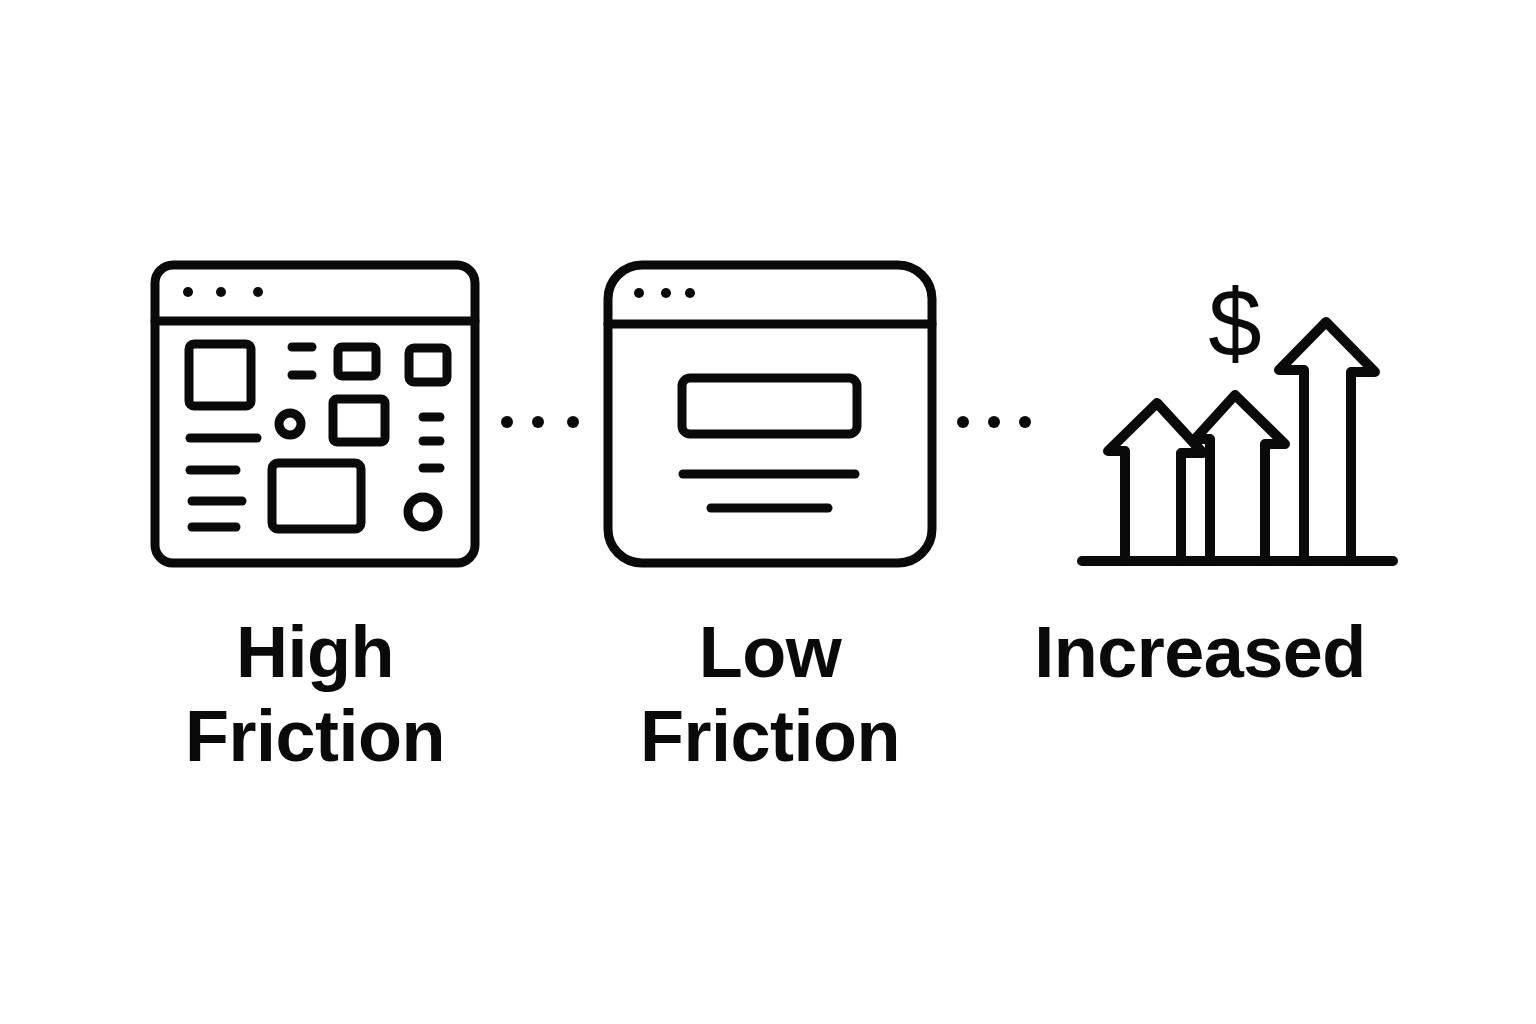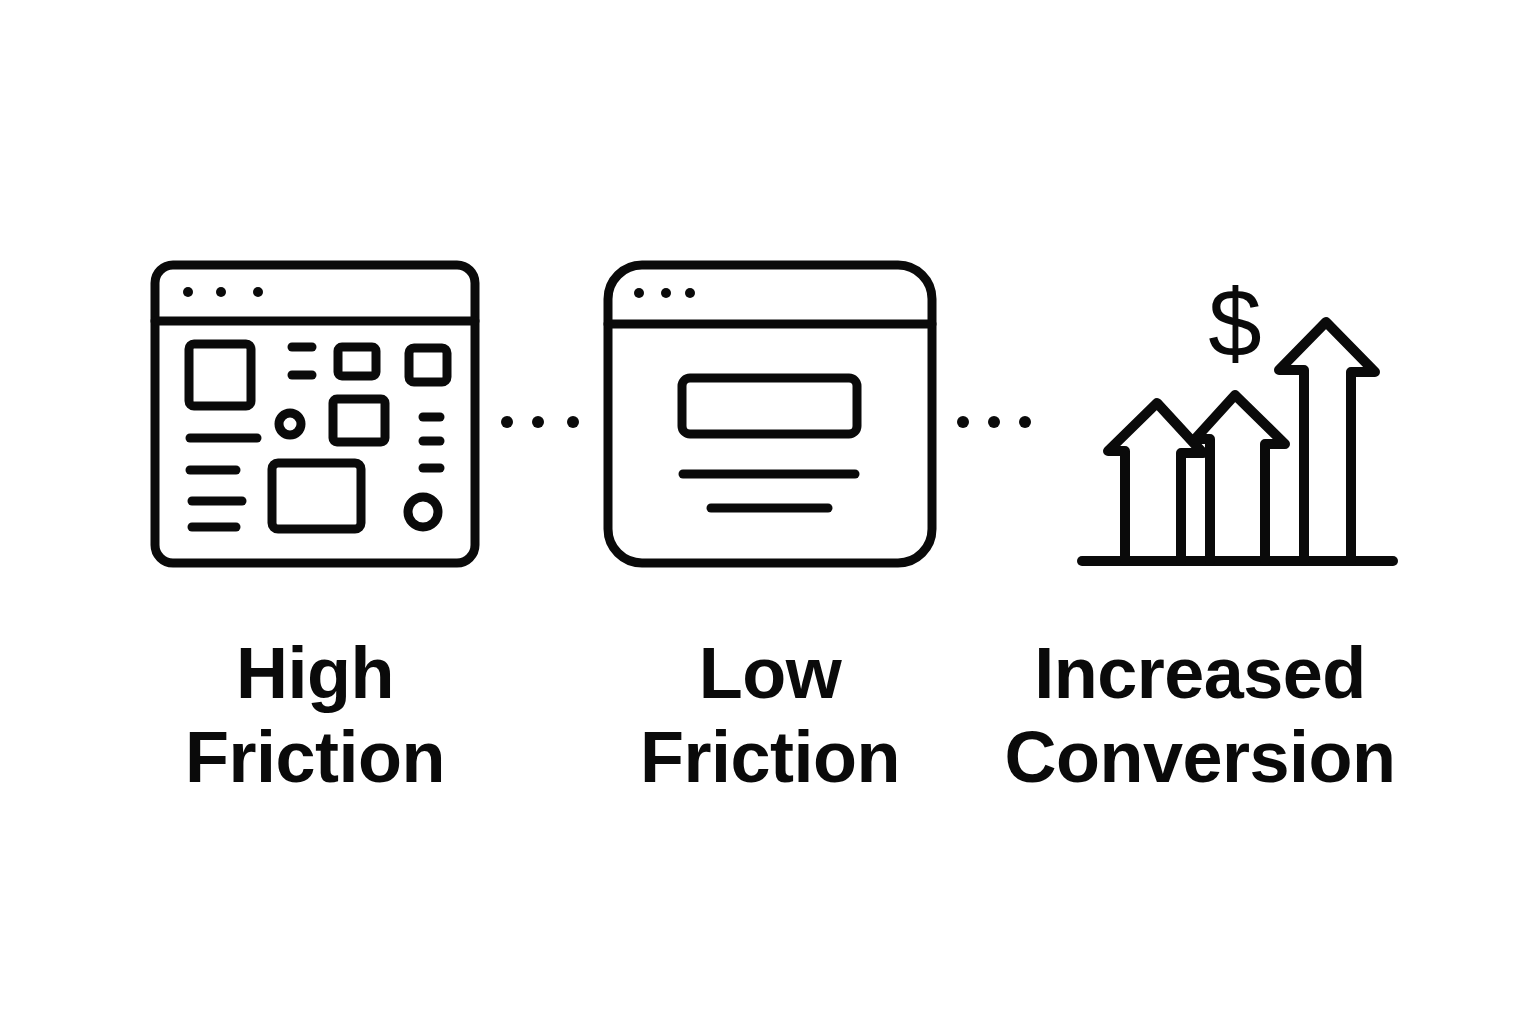--- a/index.html
+++ b/index.html
@@ -31,21 +31,20 @@
       position: absolute;
     }
     .label {
       position: absolute;
       text-align: center;
       font-weight: bold;
       font-size: 72px;
       line-height: 84px;
       letter-spacing: -0.5px;
       color: #0a0a0a;
-      margin-top: 21px;
     }
     .label span {
       display: block;
     }
   </style>
 </head>
 <body>
 
 <div class="stage">
 
@@ -144,16 +143,15 @@
     <span>Friction</span>
   </div>
 
   <div class="label" style="left:603px; top:610px; width:334px;text-align:center;">
     <span>Low</span>
     <span>Friction</span>
   </div>
 
   <div class="label" style="left:985px; top:610px; width:430px;">
     <span>Increased</span>
-    <span>Conversion</span>
   </div>
 
 </div>
 
 </body></html>

